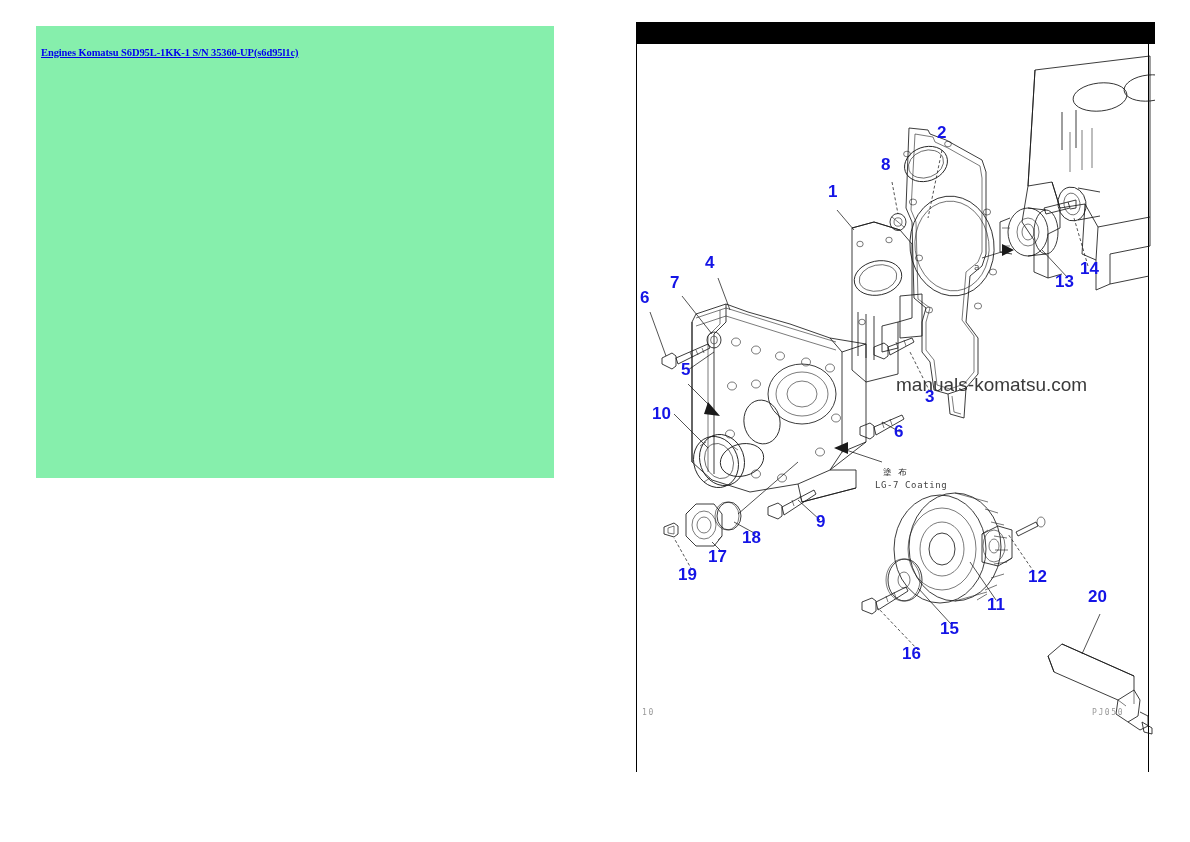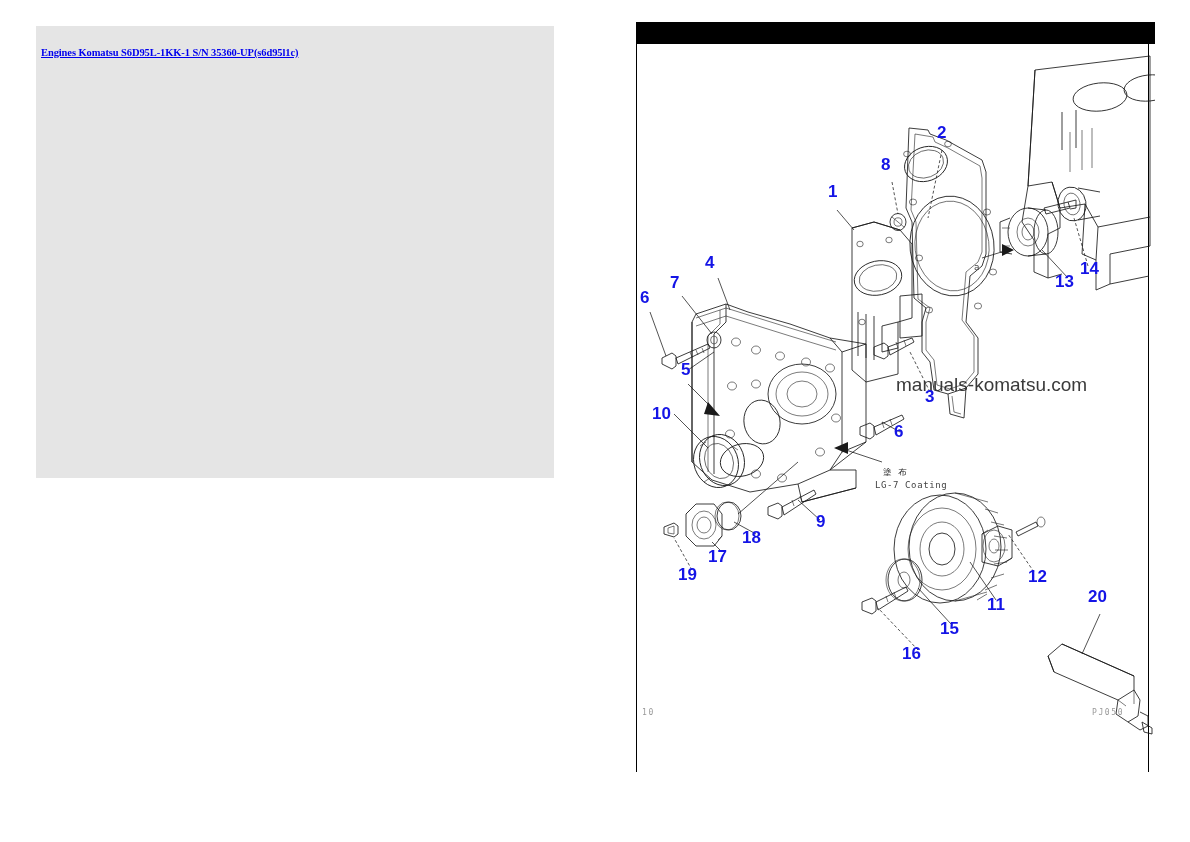--- a/index.html
+++ b/index.html
@@ -16,21 +16,21 @@
     font-family: "Liberation Sans", sans-serif;
   }
 
   
   #left-panel {
     position: absolute;
     left: 36px;
     top: 26px;
     width: 518px;
     height: 452px;
-    background: #e5e5e5;
+    background: #86efac;
   }
   #catalog-link {
     position: absolute;
     left: 5px;
     top: 22px;
     color: #0000ee;
     text-decoration: underline;
     font-family: "Liberation Serif", serif;
     font-size: 10.5px;
     font-weight: 700;

